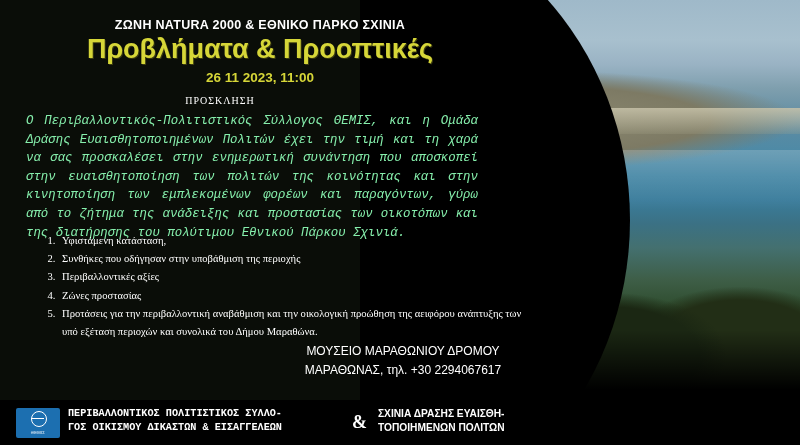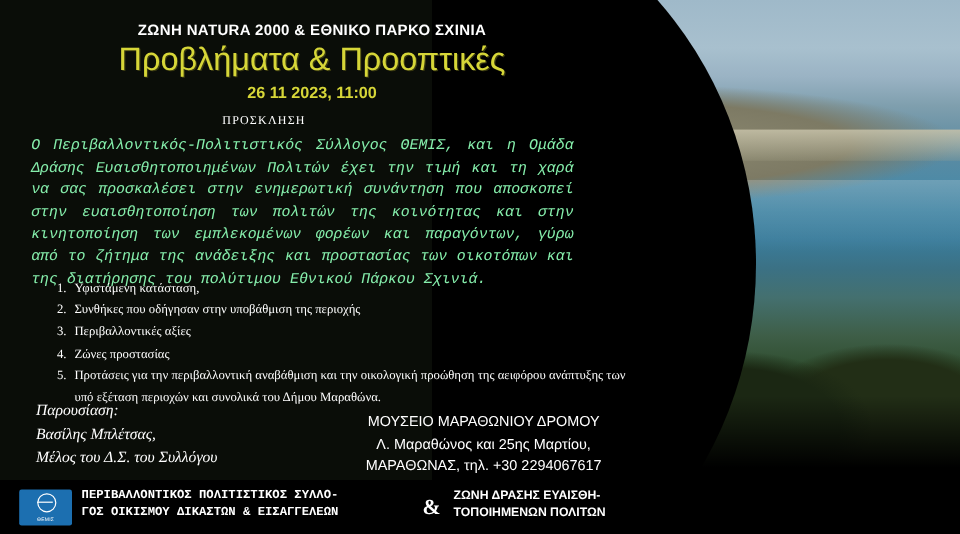--- a/index.html
+++ b/index.html
@@ -109,21 +109,21 @@
     letter-spacing: 0.3px;
     color: #ffffff;
   }
   .headline {
     position: absolute;
     top: 34px;
     left: 0;
     width: 520px;
     text-align: center;
     font-family: "Liberation Sans", sans-serif;
-    font-weight: normal;
+    font-weight: bold;
     font-size: 27px;
     color: #d6d638;
     text-shadow: 1px 1px 0 #3a3a10;
   }
   .datetime {
     position: absolute;
     top: 70px;
     left: 0;
     width: 520px;
     text-align: center;
@@ -314,42 +314,36 @@
     <div class="invite-body">Ο Περιβαλλοντικός-Πολιτιστικός Σύλλογος ΘΕΜΙΣ, και η Ομάδα Δράσης Ευαισθητοποιημένων Πολιτών έχει την τιμή και τη χαρά να σας προσκαλέσει στην ενημερωτική συνάντηση που αποσκοπεί στην ευαισθητοποίηση των πολιτών της κοινότητας και στην κινητοποίηση των εμπλεκομένων φορέων και παραγόντων, γύρω από το ζήτημα της ανάδειξης και προστασίας των οικοτόπων και της διατήρησης του πολύτιμου Εθνικού Πάρκου Σχινιά.</div>
 
     <ol class="agenda">
       <li>Υφιστάμενη κατάσταση,</li>
       <li>Συνθήκες που οδήγησαν στην υποβάθμιση της περιοχής</li>
       <li>Περιβαλλοντικές αξίες</li>
       <li>Ζώνες προστασίας</li>
       <li>Προτάσεις για την περιβαλλοντική αναβάθμιση και την οικολογική προώθηση της αειφόρου ανάπτυξης των υπό εξέταση περιοχών και συνολικά του Δήμου Μαραθώνα.</li>
     </ol>
 
-    <div class="presenter">
-      <div>Παρουσίαση:</div>
-      <div>Βασίλης Μπλέτσας,</div>
-      <div>Μέλος του Δ.Σ. του Συλλόγου</div>
-    </div>
 
     <div class="venue">
       <div>ΜΟΥΣΕΙΟ ΜΑΡΑΘΩΝΙΟΥ ΔΡΟΜΟΥ</div>
-      <div>Λ. Μαραθώνος και 25ης Μαρτίου,</div>
       <div>ΜΑΡΑΘΩΝΑΣ, τηλ. +30 2294067617</div>
     </div>
   </div>
 
   <div class="footer">
     <div class="logo">
       <span class="logo-globe"></span>
       <span class="logo-text">ΘΕΜΙΣ</span>
     </div>
     <div class="org-left">
       <div>ΠΕΡΙΒΑΛΛΟΝΤΙΚΟΣ ΠΟΛΙΤΙΣΤΙΚΟΣ ΣΥΛΛΟ-</div>
       <div>ΓΟΣ ΟΙΚΙΣΜΟΥ ΔΙΚΑΣΤΩΝ &amp; ΕΙΣΑΓΓΕΛΕΩΝ</div>
     </div>
     <div class="amp">&amp;</div>
     <div class="org-right">
-      <div>ΖΩΝΗ ΔΡΑΣΗΣ ΕΥΑΙΣΘΗ-</div>
+      <div>ΣΧΙΝΙΑ ΔΡΑΣΗΣ ΕΥΑΙΣΘΗ-</div>
       <div>ΤΟΠΟΙΗΜΕΝΩΝ ΠΟΛΙΤΩΝ</div>
     </div>
   </div>
 
 </div>
 
 </body></html>

